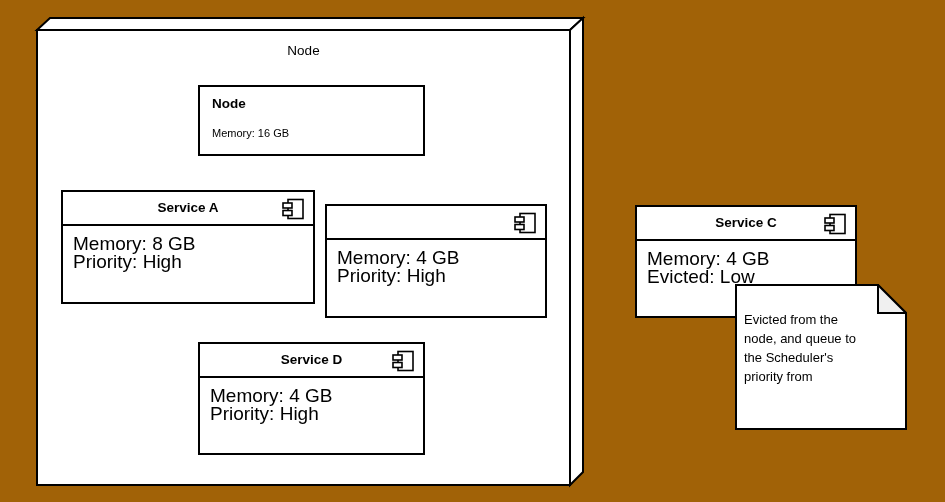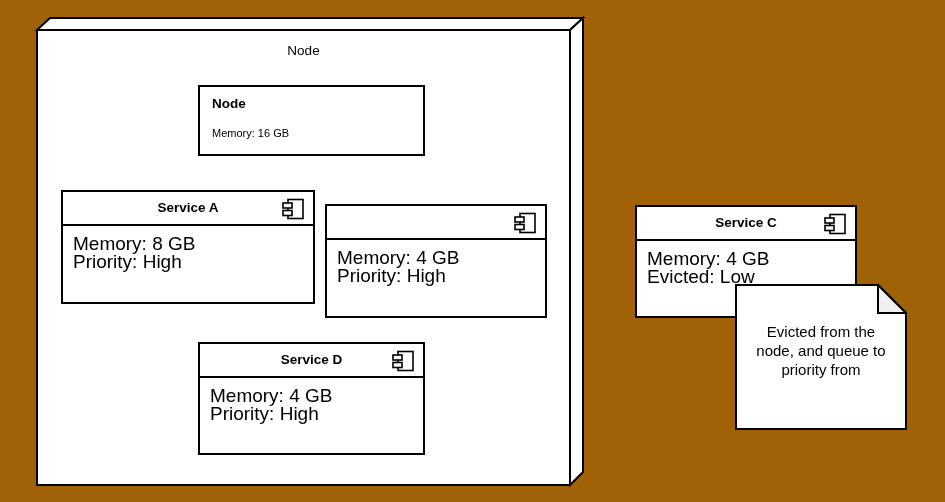--- a/index.html
+++ b/index.html
@@ -116,23 +116,22 @@
   }
   .note svg {
     position: absolute;
     left: 0;
     top: 0;
   }
   .note .note-text {
     position: absolute;
     left: 9px;
     right: 9px;
-    top: 38px;
-    text-align: center;
-    font-size: 15px;
+    top: 26px;
+    font-size: 13px;
     color: #000000;
     line-height: 19px;
   }
 </style>
 </head>
 <body>
 
 <div id="canvas">
 
   <div class="node-container">
@@ -212,17 +211,18 @@
   </div>
 
   <div class="note" style="left:735px; top:284px; width:172px; height:146px;">
     <svg width="172" height="146" viewBox="0 0 172 146">
       <polygon points="1,1 143,1 171,29 171,145 1,145" fill="#ffffff" stroke="#000000" stroke-width="2"></polygon>
       <polygon points="143,1 171,29 143,29" fill="#f0f0f0" stroke="#000000" stroke-width="2"></polygon>
     </svg>
     <div class="note-text">
       <div>Evicted from the</div>
       <div>node, and queue to</div>
+      <div>the Scheduler's</div>
       <div>priority from</div>
     </div>
   </div>
 
 </div>
 
 </body></html>

